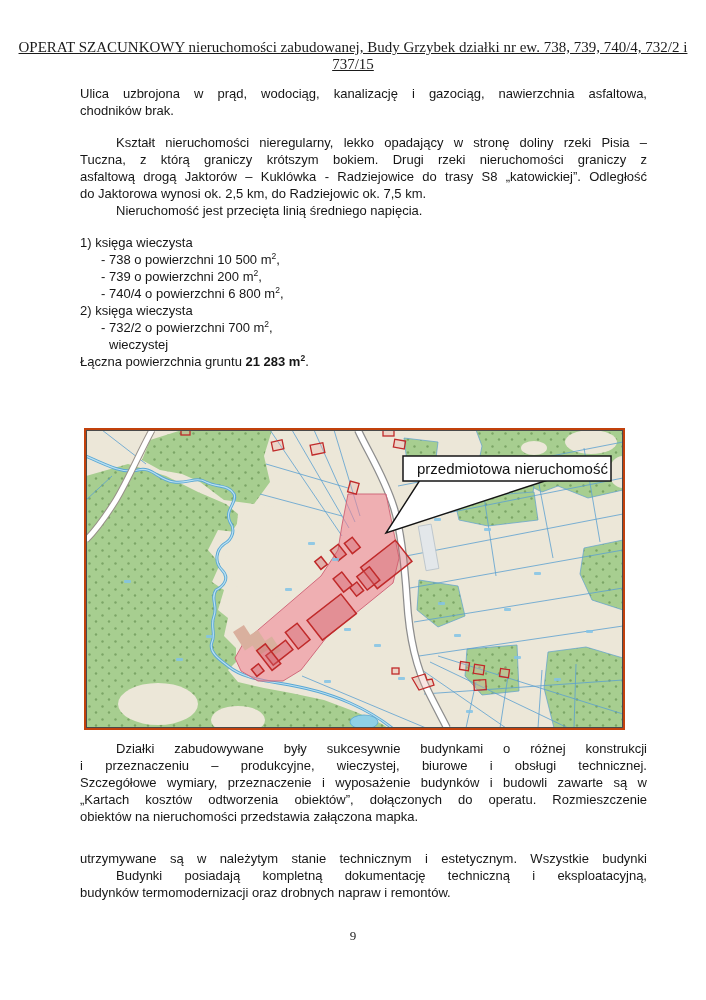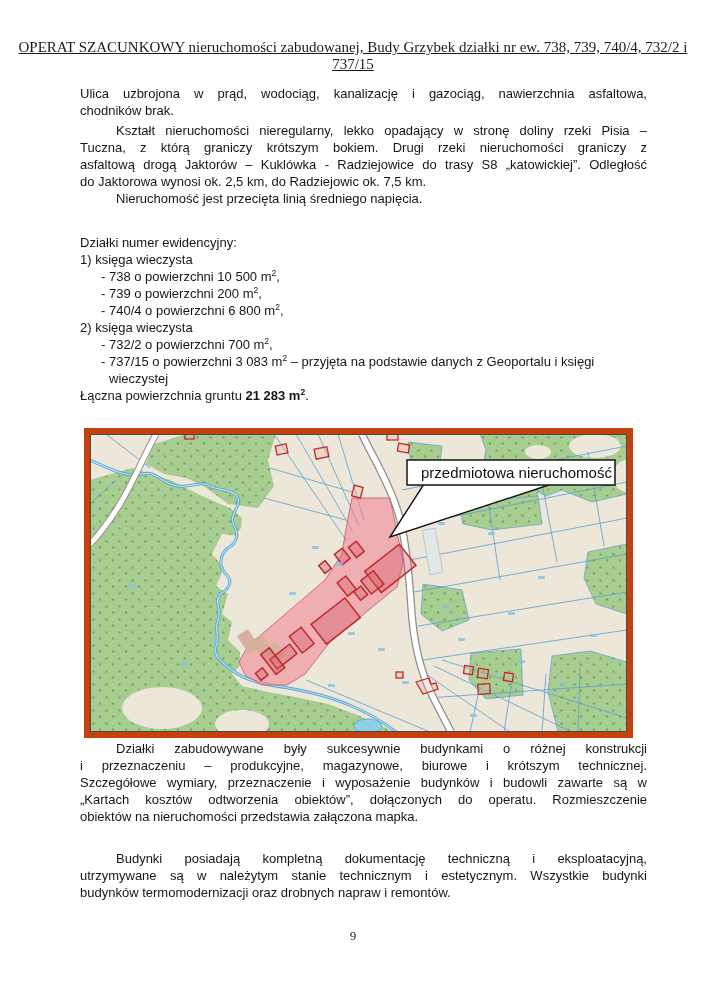--- a/index.html
+++ b/index.html
@@ -10,56 +10,54 @@
   .header .header-text{text-decoration:underline;}
   .para{position:absolute;left:80px;width:567px;font-size:13px;line-height:17px;}
   .line{min-height:17px;}
   .j{text-align:justify;text-align-last:justify;}
   .ind{padding-left:36px;}
   .item{padding-left:21px;}
   .cont{padding-left:29px;}
   sup{font-size:8.5px;vertical-align:super;line-height:0;}
   b{font-weight:bold;}
   .mapwrap{position:absolute;left:84px;top:428px;width:537px;height:298px;
-           border:6px solid #c2410c;background:#4d7c0f;}
+           border:2px solid #c2410c;background:#4d7c0f;}
   .mapwrap svg{display:block;}
   .footer{position:absolute;top:928px;left:0;width:100%;text-align:center;
           font-family:"Liberation Serif",serif;font-size:13px;color:#222;}
 </style>
 </head>
 <body>
 
 <div class="page">
 
   <div class="header">
     <span class="header-text">OPERAT SZACUNKOWY nieruchomości zabudowanej, Budy Grzybek działki nr ew. 738, 739, 740/4, 732/2 i 737/15</span>
   </div>
 
   <div class="para" style="top:85px">
     <div class="line j">Ulica uzbrojona w prąd, wodociąg, kanalizację i gazociąg, nawierzchnia asfaltowa,</div>
     <div class="line">chodników brak.</div>
   </div>
 
-  <div class="para" style="top:122px">
+  <div class="para" style="top:134px">
     <div class="line j ind">Kształt nieruchomości nieregularny, lekko opadający w stronę doliny rzeki Pisia –</div>
     <div class="line j">Tuczna, z którą graniczy krótszym bokiem. Drugi rzeki nieruchomości graniczy z</div>
     <div class="line j">asfaltową drogą Jaktorów – Kuklówka - Radziejowice do trasy S8 „katowickiej”. Odległość</div>
     <div class="line">do Jaktorowa wynosi ok. 2,5 km, do Radziejowic ok. 7,5 km.</div>
     <div class="line ind">Nieruchomość jest przecięta linią średniego napięcia.</div>
   </div>
 
   <div class="para" style="top:234px">
-    <div class="line">Działki numer ewidencyjny:</div>
     <div class="line">1) księga wieczysta</div>
     <div class="line item"><span>- 738 o powierzchni 10 500 m</span><sup>2</sup><span>,</span></div>
     <div class="line item"><span>- 739 o powierzchni 200 m</span><sup>2</sup><span>,</span></div>
     <div class="line item"><span>- 740/4 o powierzchni 6 800 m</span><sup>2</sup><span>,</span></div>
     <div class="line">2) księga wieczysta</div>
     <div class="line item"><span>- 732/2 o powierzchni 700 m</span><sup>2</sup><span>,</span></div>
-    <div class="line item"><span>- 737/15 o powierzchni 3 083 m</span><sup>2</sup><span> – przyjęta na podstawie danych z Geoportalu i księgi</span></div>
     <div class="line cont">wieczystej</div>
     <div class="line"><span>Łączna powierzchnia gruntu </span><b><span>21 283 m</span><sup>2</sup></b><span>.</span></div>
   </div>
 
   <div class="mapwrap">
     <svg viewBox="0 0 537 298" width="537" height="298" xmlns="http://www.w3.org/2000/svg">
       <defs>
         <pattern id="forest" width="13" height="13" patternUnits="userSpaceOnUse">
           <rect width="13" height="13" fill="#a7ce90"></rect>
           <circle cx="3.5" cy="3.5" r="1.2" fill="#7ba566"></circle>
@@ -202,26 +200,26 @@
         <rect x="317" y="26" width="208" height="25" fill="#ffffff" stroke="#141414" stroke-width="1.5"></rect>
         <text x="331" y="44" font-family="Liberation Sans, sans-serif" font-size="15" fill="#111111">przedmiotowa nieruchomość</text>
       </g>
 
       <rect x="0.5" y="0.5" width="536" height="297" fill="none" stroke="#4a4a4a" stroke-width="1"></rect>
     </svg>
   </div>
 
   <div class="para" style="top:740px">
     <div class="line j ind">Działki zabudowywane były sukcesywnie budynkami o różnej konstrukcji</div>
-    <div class="line j">i przeznaczeniu – produkcyjne, magazynowe, biurowe i krótszym technicznej.</div>
+    <div class="line j">i przeznaczeniu – produkcyjne, wieczystej, biurowe i obsługi technicznej.</div>
     <div class="line j">Szczegółowe wymiary, przeznaczenie i wyposażenie budynków i budowli zawarte są w</div>
     <div class="line j">„Kartach kosztów odtworzenia obiektów”, dołączonych do operatu. Rozmieszczenie</div>
     <div class="line">obiektów na nieruchomości przedstawia załączona mapka.</div>
   </div>
 
   <div class="para" style="top:850px">
+    <div class="line j">utrzymywane są w należytym stanie technicznym i estetycznym. Wszystkie budynki</div>
     <div class="line j ind">Budynki posiadają kompletną dokumentację techniczną i eksploatacyjną,</div>
-    <div class="line j">utrzymywane są w należytym stanie technicznym i estetycznym. Wszystkie budynki</div>
     <div class="line">budynków termomodernizacji oraz drobnych napraw i remontów.</div>
   </div>
 
   <div class="footer">9</div>
 </div>
 
 </body></html>

